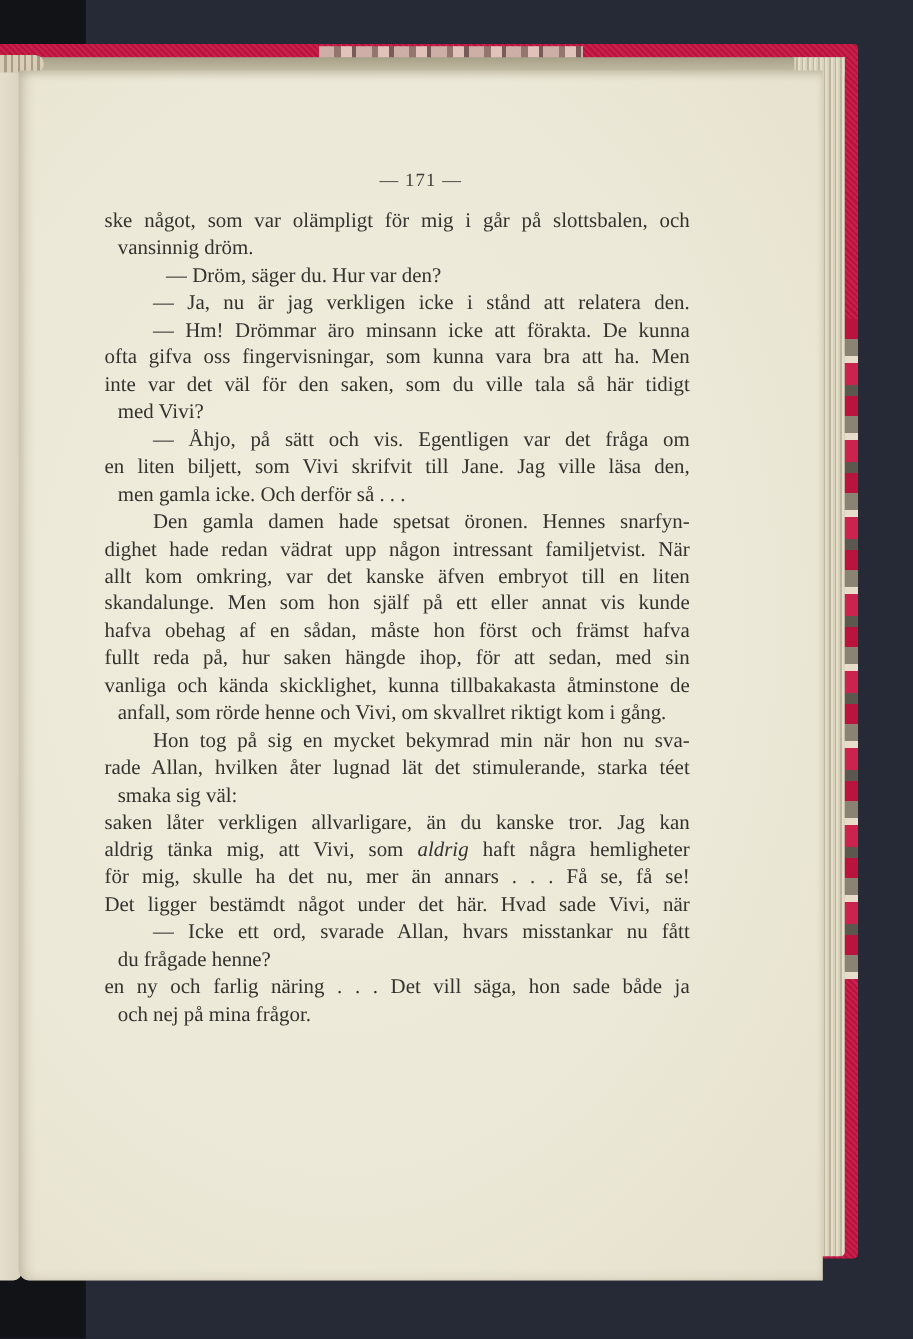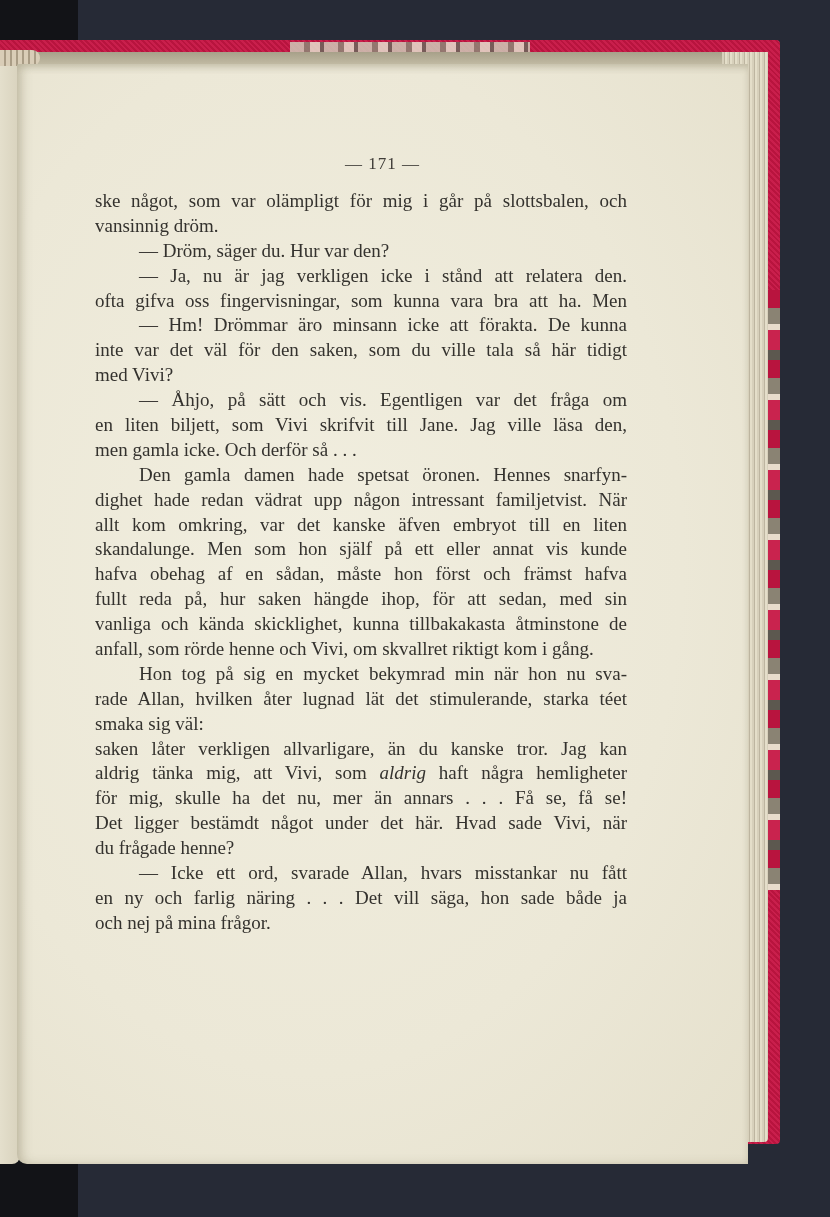--- a/index.html
+++ b/index.html
@@ -54,21 +54,21 @@
     text-align: center; font-size: 17px; color: #3f3c38; letter-spacing: 1px;
   }
   .text-block {
     position: absolute; left: 78px; top: 125px; width: 532px;
     font-size: 19px; line-height: 24.9px; color: #34322e;
   }
   .line {
     display: block; text-align: justify; text-align-last: justify;
     white-space: nowrap; height: 24.9px; overflow: visible;
   }
-  .line.last { text-align-last: left; }
+  .line.last { text-align-last: left; margin-left: 12px; }
   .line.indent { padding-left: 44px; }
   .line span.it { font-style: italic; }
 </style>
 </head>
 <body>
 
 <div class="bg-left"></div>
 <div class="cover"></div>
 <div class="marble"></div>
 <div class="marble-right"></div>
@@ -77,40 +77,40 @@
 <div class="spine-roll"></div>
 <div class="prev-page"></div>
 
 <div class="page">
   <div class="page-number">— 171 —</div>
   <div class="text-block" id="text-block">
       <span class="line">ske något, som var olämpligt för mig i går på slottsbalen, och</span>
       <span class="line last">vansinnig dröm.</span>
       <span class="line indent last">— Dröm, säger du. Hur var den?</span>
       <span class="line indent">— Ja, nu är jag verkligen icke i stånd att relatera den.</span>
+      <span class="line indent">— Hm! Drömmar äro minsann icke att förakta. De kunna</span>
       <span class="line">ofta gifva oss fingervisningar, som kunna vara bra att ha. Men</span>
-      <span class="line indent">— Hm! Drömmar äro minsann icke att förakta. De kunna</span>
       <span class="line">inte var det väl för den saken, som du ville tala så här tidigt</span>
       <span class="line last">med Vivi?</span>
       <span class="line indent">— Åhjo, på sätt och vis. Egentligen var det fråga om</span>
       <span class="line">en liten biljett, som Vivi skrifvit till Jane. Jag ville läsa den,</span>
       <span class="line last">men gamla icke. Och derför så . . .</span>
       <span class="line indent">Den gamla damen hade spetsat öronen. Hennes snarfyn-</span>
       <span class="line">dighet hade redan vädrat upp någon intressant familjetvist. När</span>
       <span class="line">allt kom omkring, var det kanske äfven embryot till en liten</span>
       <span class="line">skandalunge. Men som hon själf på ett eller annat vis kunde</span>
       <span class="line">hafva obehag af en sådan, måste hon först och främst hafva</span>
       <span class="line">fullt reda på, hur saken hängde ihop, för att sedan, med sin</span>
       <span class="line">vanliga och kända skicklighet, kunna tillbakakasta åtminstone de</span>
       <span class="line last">anfall, som rörde henne och Vivi, om skvallret riktigt kom i gång.</span>
       <span class="line indent">Hon tog på sig en mycket bekymrad min när hon nu sva-</span>
       <span class="line">rade Allan, hvilken åter lugnad lät det stimulerande, starka téet</span>
       <span class="line last">smaka sig väl:</span>
       <span class="line">saken låter verkligen allvarligare, än du kanske tror. Jag kan</span>
       <span class="line"><span>aldrig tänka mig, att Vivi, som </span><span class="it">aldrig</span><span> haft några hemligheter</span></span>
       <span class="line">för mig, skulle ha det nu, mer än annars . . . Få se, få se!</span>
       <span class="line">Det ligger bestämdt något under det här. Hvad sade Vivi, när</span>
+      <span class="line indent">— Icke ett ord, svarade Allan, hvars misstankar nu fått</span>
       <span class="line last">du frågade henne?</span>
-      <span class="line indent">— Icke ett ord, svarade Allan, hvars misstankar nu fått</span>
       <span class="line">en ny och farlig näring . . . Det vill säga, hon sade både ja</span>
       <span class="line last">och nej på mina frågor.</span>
     </div>
 </div>
 
 </body></html>

